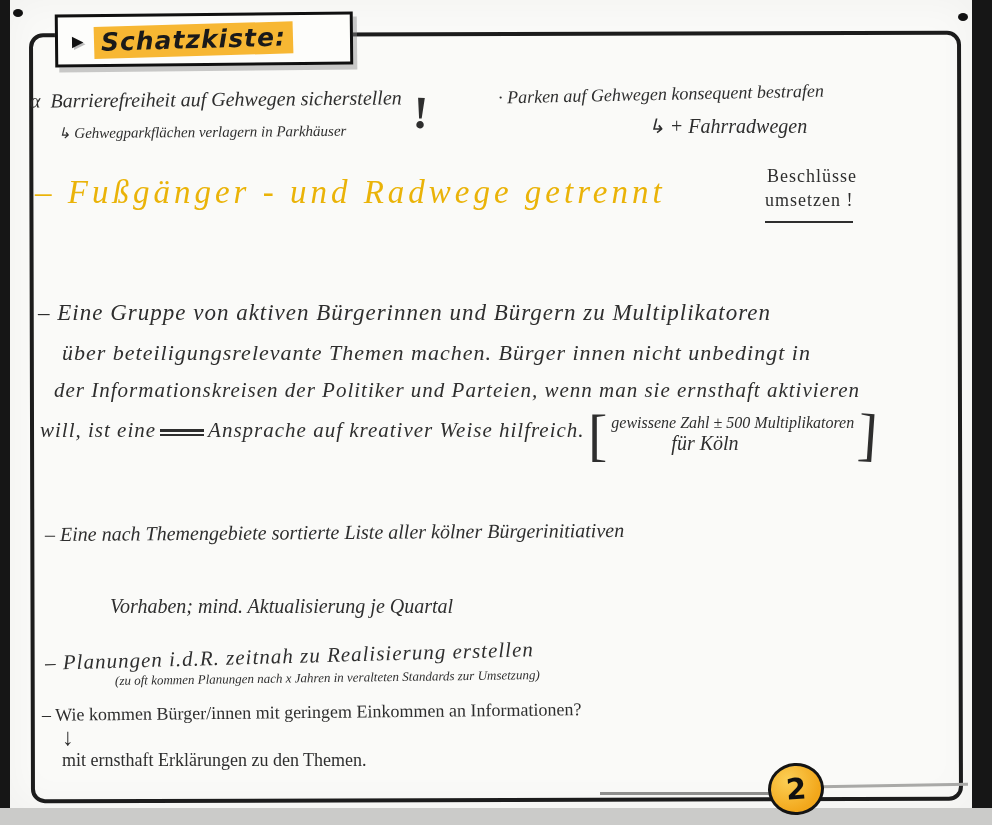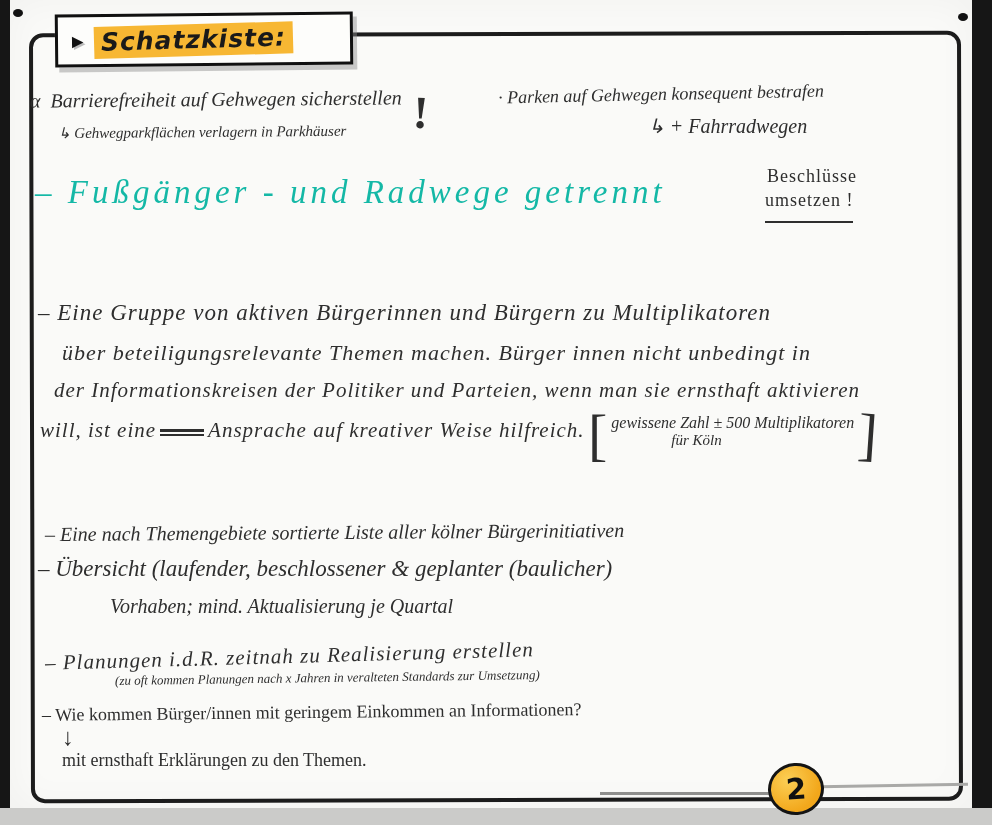--- a/index.html
+++ b/index.html
@@ -12,21 +12,21 @@
   .frame{position:absolute;left:30px;top:32px;width:924px;height:762px;border:4px solid #1c1c1c;
          border-radius:14px;transform:rotate(-0.15deg);}
   .title-box{position:absolute;left:55px;top:13px;width:278px;height:47px;background:#fdfdfb;
          border:3px solid #101010;box-shadow:4px 5px 0 rgba(140,140,140,0.45);
          display:flex;align-items:center;gap:10px;padding-left:14px;transform:rotate(-0.6deg);}
   .title-triangle{font-size:15px;color:#111;text-shadow:2px 2px 0 #bbb;}
   .title-text{display:inline-block;background:#f7b733;padding:1px 7px 2px 7px;
          font-family:"DejaVu Sans", sans-serif;font-weight:bold;font-style:italic;
          font-size:25px;letter-spacing:1px;color:#1a1a1a;transform:rotate(-1deg);}
   .hand{position:absolute;font-style:italic;white-space:nowrap;}
-  .big{letter-spacing:4px;color:#14b8a6;}
+  .big{letter-spacing:4px;color:#eab308;}
   .scribble{display:inline-block;width:44px;height:14px;margin:0 4px;vertical-align:middle;
          background:linear-gradient(transparent 30%, #2e2e2e 30%, #2e2e2e 48%, transparent 48%,
                     transparent 62%, #2e2e2e 62%, #2e2e2e 78%, transparent 78%);}
   .underl{border-bottom:2px solid #2e2e2e;padding-bottom:11px;}
   .bracket{font-size:58px;font-style:normal;font-weight:400;line-height:54px;color:#2e2e2e;}
   .badge{position:absolute;left:768px;top:763px;width:50px;height:46px;border-radius:50%;
          background:radial-gradient(circle at 35% 30%, #fccf55, #f2a71b 70%);
          border:3px solid #141414;display:flex;align-items:center;justify-content:center;
          font-family:"DejaVu Sans", sans-serif;font-weight:bold;font-size:29px;color:#111;
          transform:rotate(-4deg);z-index:5;}
@@ -71,27 +71,26 @@
   <div class="hand" style="left:62px;top:340px;font-size:22px;letter-spacing:1px;">über beteiligungsrelevante Themen machen. Bürger innen nicht unbedingt in</div>
   <div class="hand" style="left:54px;top:378px;font-size:21px;letter-spacing:1px;">der Informationskreisen der Politiker und Parteien, wenn man sie ernsthaft aktivieren</div>
   <div class="hand" style="left:40px;top:418px;font-size:21px;letter-spacing:1px;">
     <span>will, ist eine</span><span class="scribble"></span><span>Ansprache auf kreativer Weise hilfreich.</span>
   </div>
 
   <div class="hand" style="left:588px;top:408px;display:flex;align-items:flex-start;">
     <span class="bracket">[</span>
     <span style="display:inline-block;margin:6px 4px 0 4px;">
       <span style="display:block;font-size:16px;">gewissene Zahl  ± 500 Multiplikatoren</span>
-      <span style="display:block;font-size:15px;margin-left:60px;">für Köln</span>
+      <span style="display:block;font-size:20px;margin-left:60px;">für Köln</span>
     </span>
     <span class="bracket" style="transform:rotate(4deg);">]</span>
   </div>
 
   <div class="hand" style="left:45px;top:521px;font-size:20px;transform:rotate(-0.4deg);">– Eine nach Themengebiete sortierte Liste aller kölner Bürgerinitiativen</div>
-  <div class="hand" style="left:38px;top:556px;font-size:23px;">– Übersicht (laufender, beschlossener &amp; geplanter (baulicher)</div>
   <div class="hand" style="left:110px;top:595px;font-size:20px;">Vorhaben; mind. Aktualisierung je Quartal</div>
 
   <div class="hand" style="left:45px;top:644px;font-size:21px;letter-spacing:1px;transform:rotate(-1.6deg);">– Planungen i.d.R. zeitnah zu Realisierung erstellen</div>
   <div class="hand" style="left:115px;top:670px;font-size:13px;transform:rotate(-0.8deg);">(zu oft kommen Planungen nach x Jahren in veralteten Standards zur Umsetzung)</div>
 
   <div class="hand" style="left:42px;top:702px;font-size:18px;font-style:normal;transform:rotate(-0.6deg);">– Wie kommen Bürger/innen mit geringem Einkommen an Informationen?</div>
   <div class="hand" style="left:62px;top:724px;font-size:24px;font-style:normal;">↓</div>
   <div class="hand" style="left:62px;top:750px;font-size:18px;font-style:normal;">mit ernsthaft Erklärungen zu den Themen.</div>
 
   <div class="gray-line" style="left:820px;top:784px;width:148px;transform:rotate(-1deg);"></div>

